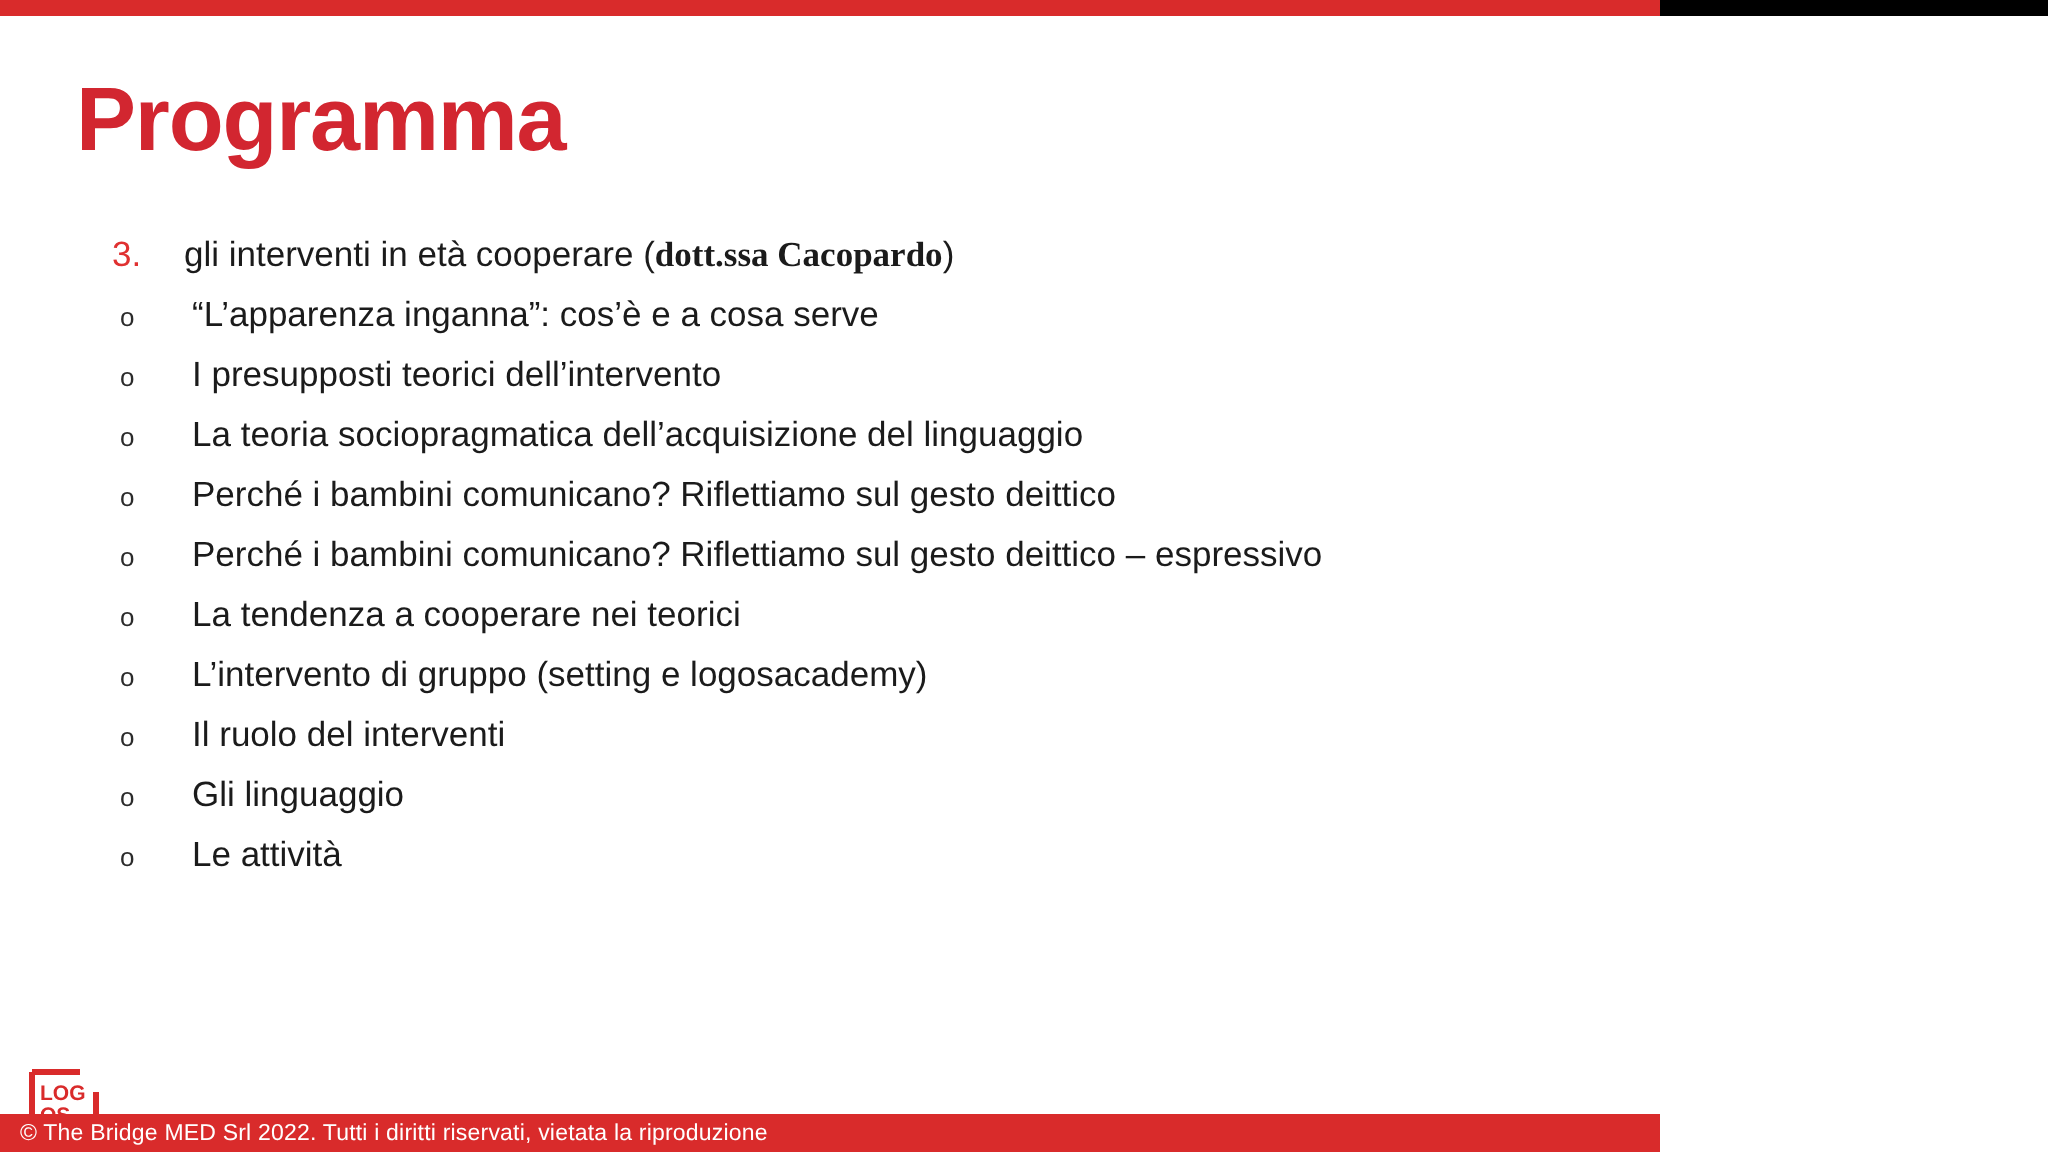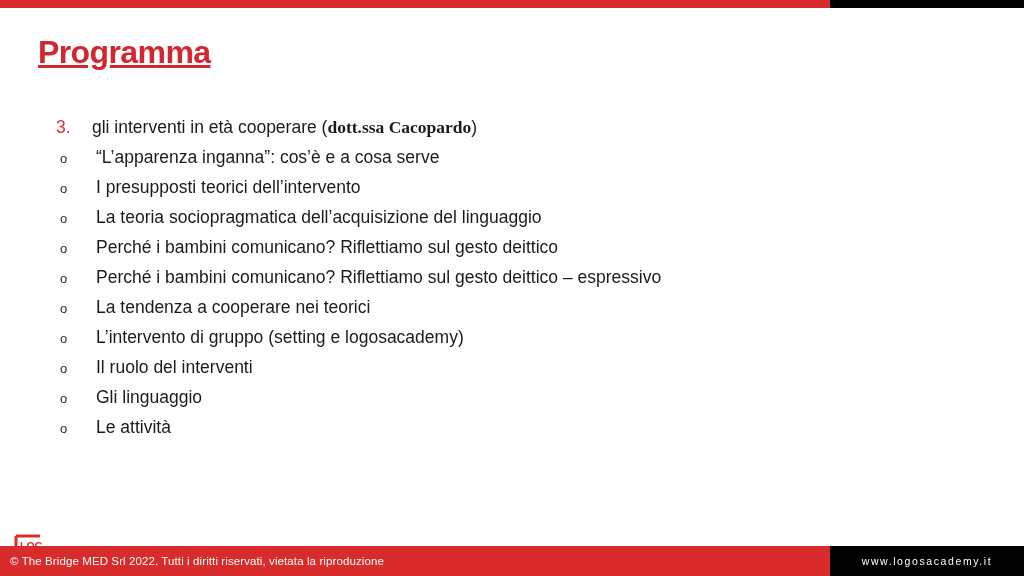--- a/index.html
+++ b/index.html
@@ -33,27 +33,26 @@
     flex: 1 1 auto;
     height: 100%;
     background: #000000;
   }
 
   
   .slide-title {
     position: absolute;
     left: 38px;
     top: 36px;
-    font-size: 32px;
+    font-size: 45px;
     font-weight: bold;
     color: #d22630;
     letter-spacing: -0.6px;
     line-height: 1.05;
     white-space: nowrap;
-    text-decoration: underline;
   }
 
   
   .agenda {
     position: absolute;
     left: 56px;
     top: 112px;
     width: 900px;
   }
   .agenda-item {
@@ -97,21 +96,21 @@
     height: 34px;
   }
   .logo svg { display: block; }
 
   
   .footer {
     position: absolute;
     left: 0;
     bottom: 0;
     width: 1024px;
-    height: 30px;
+    height: 19px;
     display: flex;
   }
   .footer-left {
     width: 830px;
     height: 100%;
     background: #d92b2b;
     color: #ffffff;
     font-size: 11.5px;
     display: flex;
     align-items: center;
@@ -204,14 +203,13 @@
   <svg width="36" height="34" viewBox="0 0 36 34" xmlns="http://www.w3.org/2000/svg">
 
     <path d="M2 2 H26 M2 2 V30 M2 30 H20 M34 12 V30 M34 30 H26" stroke="#d92b2b" stroke-width="3" fill="none" stroke-linecap="butt"></path>
     <text x="6" y="16" font-family="Liberation Sans, sans-serif" font-size="10.5" font-weight="bold" fill="#d92b2b">LOG</text>
     <text x="6" y="27" font-family="Liberation Sans, sans-serif" font-size="10.5" font-weight="bold" fill="#d92b2b">OS</text>
   </svg>
 </div>
 
 <div class="footer">
   <div class="footer-left">© The Bridge MED Srl 2022. Tutti i diritti riservati, vietata la riproduzione</div>
-  <div class="footer-right">www.logosacademy.it</div>
 </div>
 
 </body></html>

